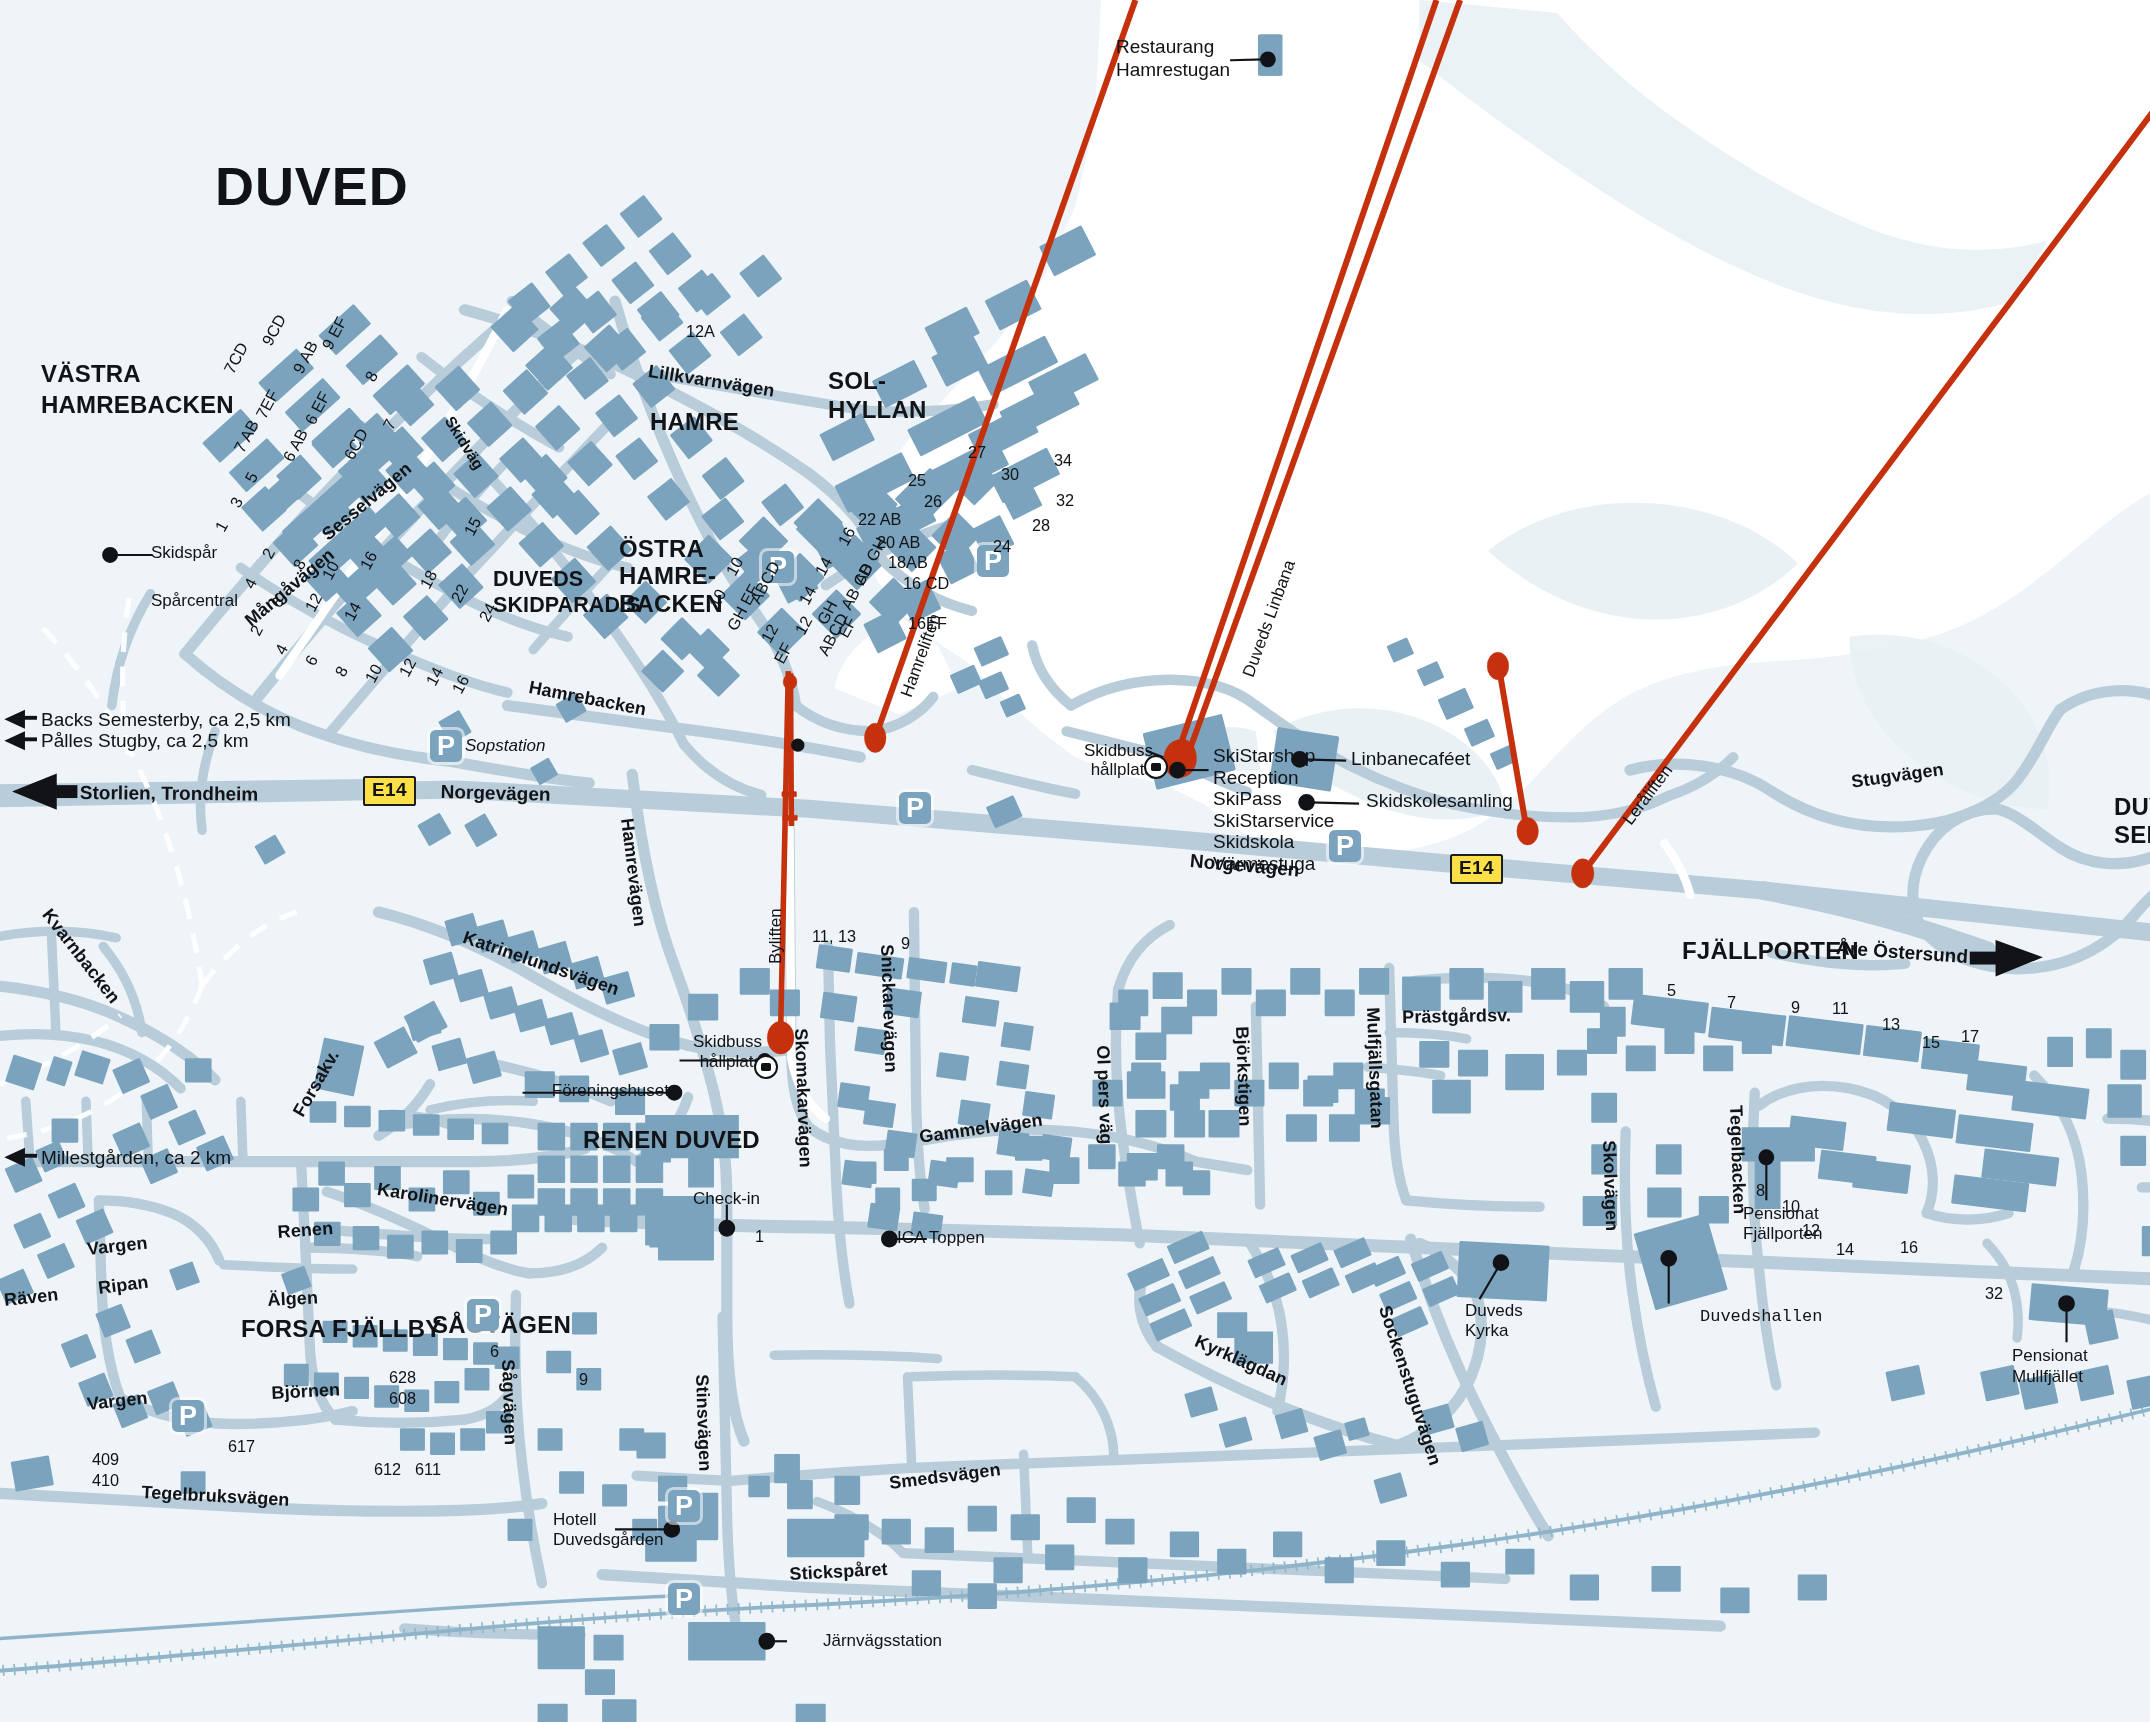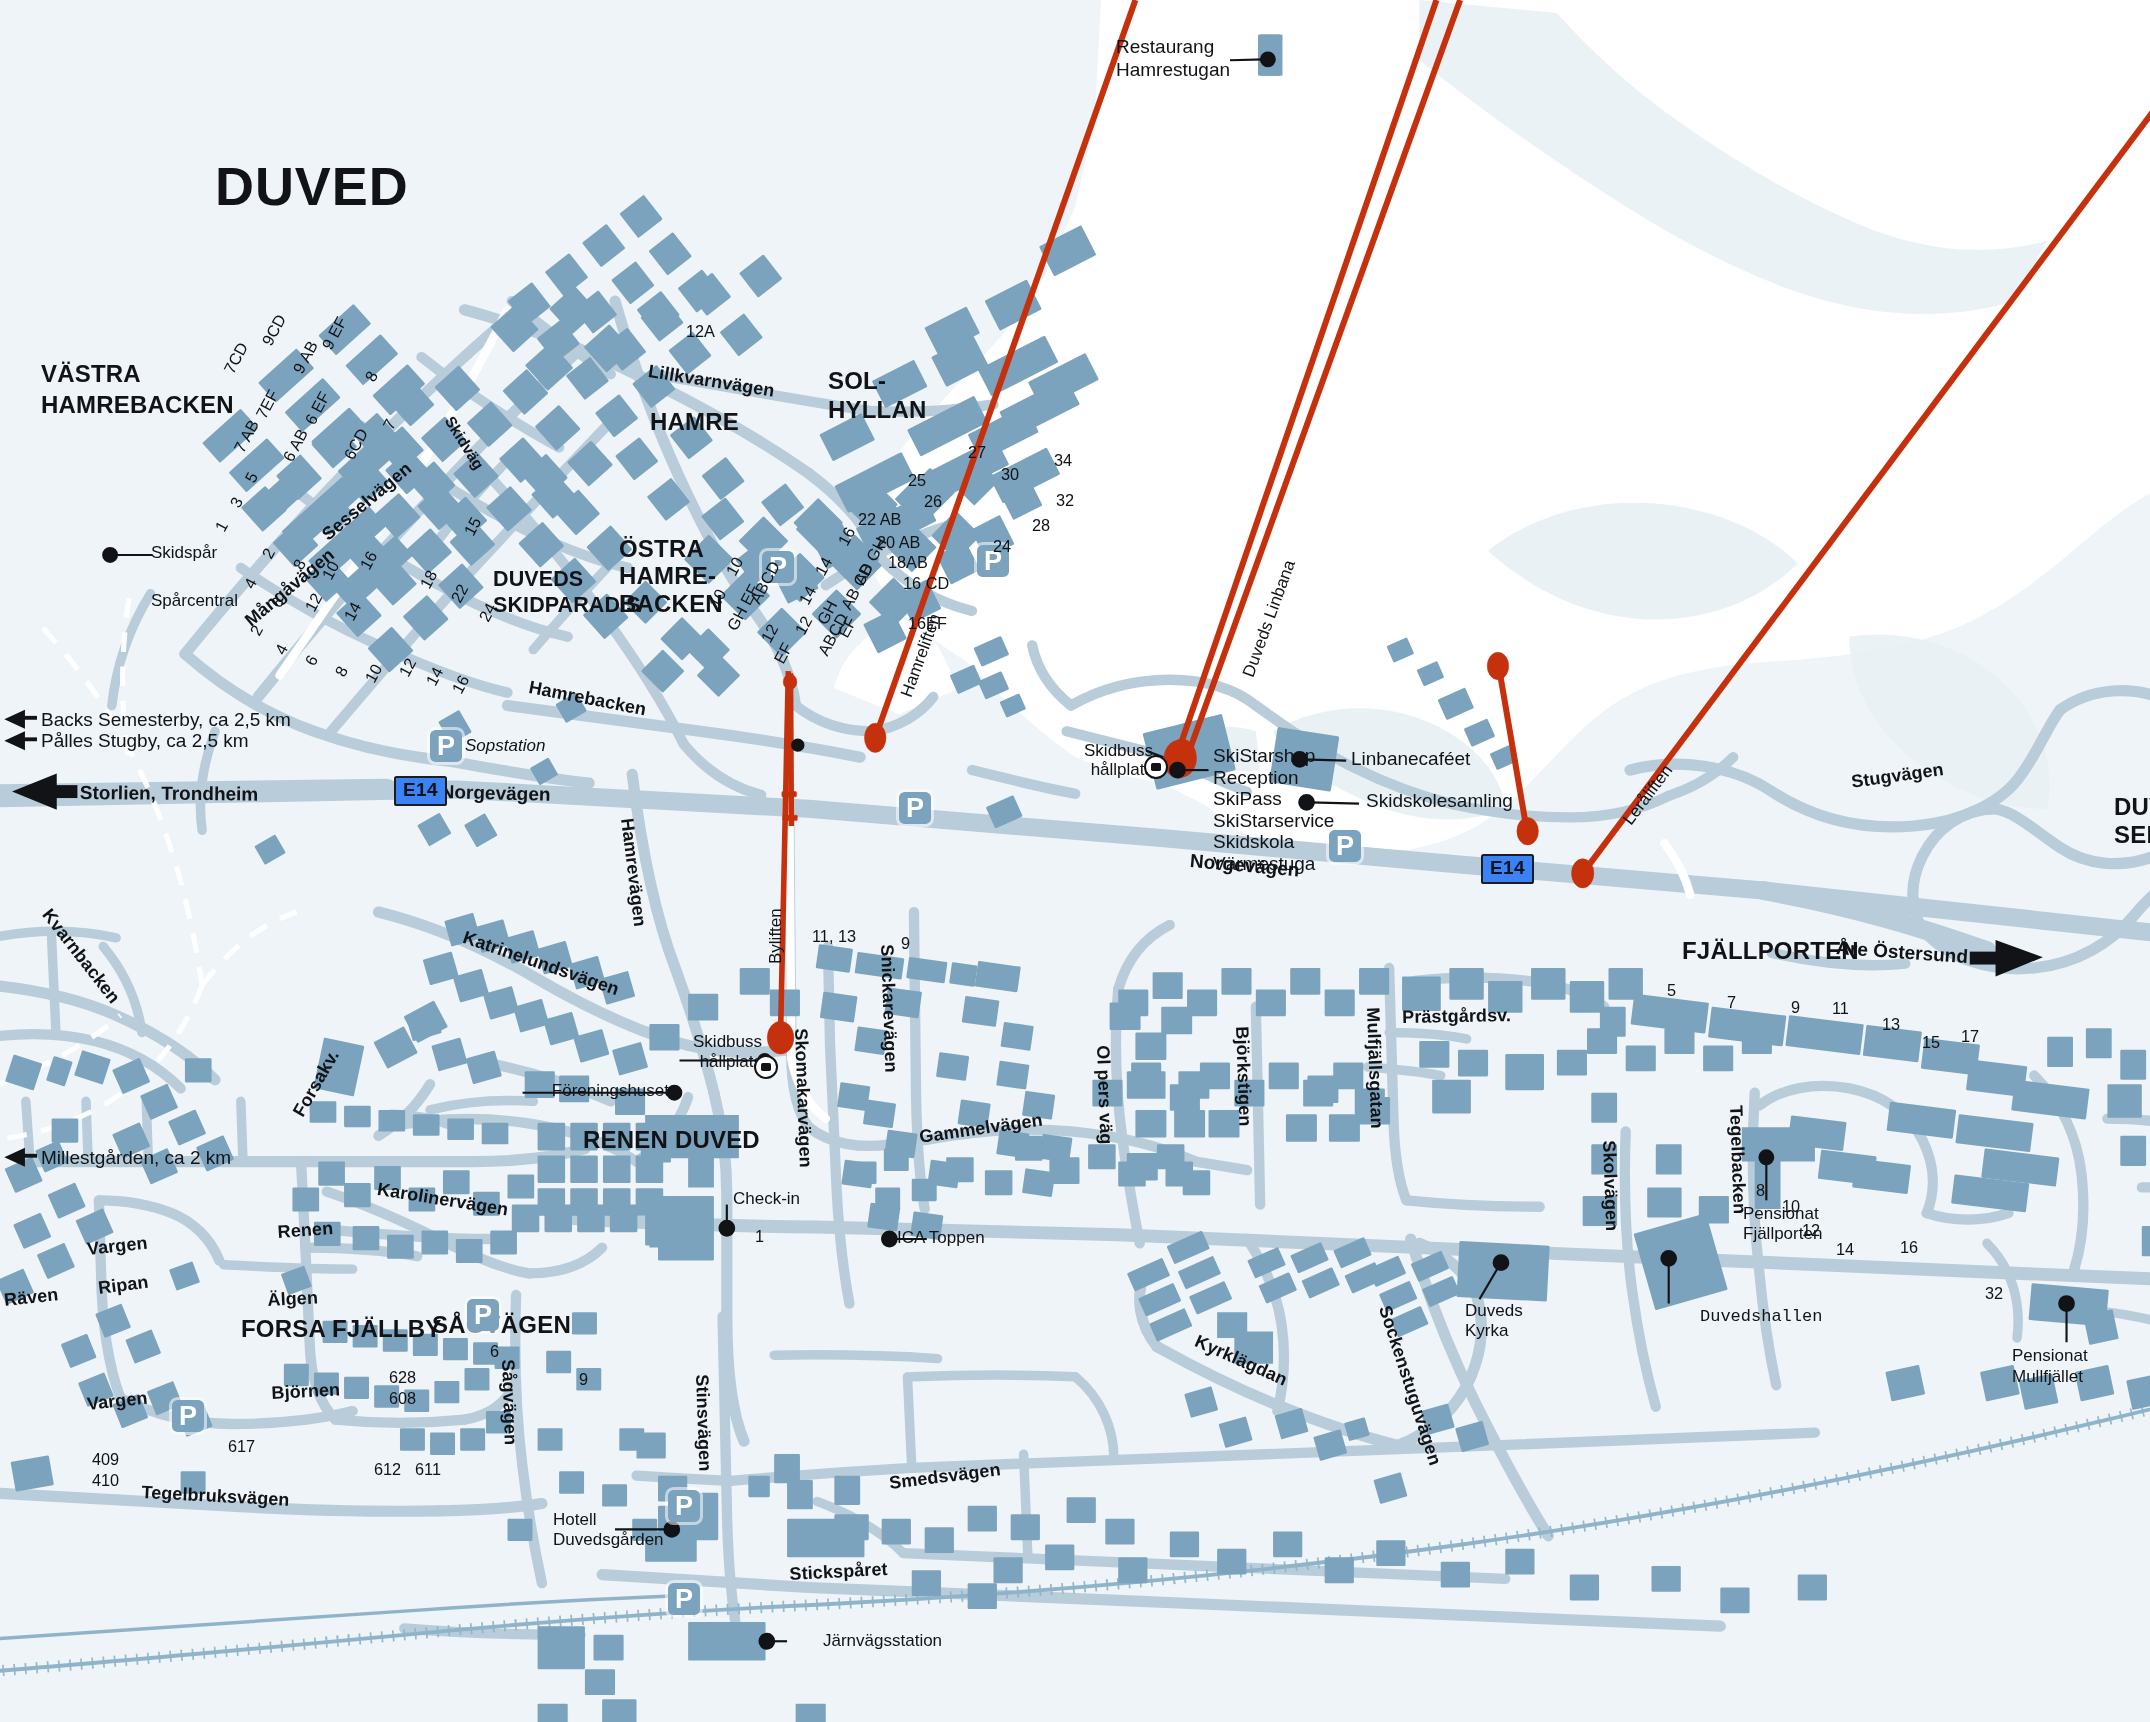--- a/index.html
+++ b/index.html
@@ -28,22 +28,22 @@
   
   .p-sign{
     position:absolute;width:32px;height:32px;border-radius:5.6px;
     background:#7ba3bd;color:#ffffff;font-size:27px;font-weight:700;
     display:flex;align-items:center;justify-content:center;
     box-shadow:0 0 0 3px rgba(255,255,255,.55);
     font-family:"Liberation Sans",sans-serif;line-height:1;
   }
   
   .shield{
-    position:absolute;background:#3b82f6;border:2.2px solid #1b1d20;border-radius:2.6px;
-    color:#111316;font-size:19px;font-weight:700;padding:1.3px 6.9px 3px 6.9px;letter-spacing:0.4px;margin-left:31px;
+    position:absolute;background:#fde047;border:2.2px solid #1b1d20;border-radius:2.6px;
+    color:#111316;font-size:19px;font-weight:700;padding:1.3px 6.9px 3px 6.9px;letter-spacing:0.4px;
   }
   
   .bus-ico{
     position:absolute;width:20px;height:20px;border-radius:50%;
     background:#ffffff;border:2.6px solid #111316;
     display:flex;align-items:center;justify-content:center;
   }
   .bus-ico span{display:block;width:10.3px;height:8.6px;background:#111316;border-radius:1.7px;}
   .ctr{transform-origin:0 0;}
 </style>
@@ -984,21 +984,21 @@
   <div class="lbl poi" style="left:1213px;top:768px;">Reception</div>
   <div class="lbl poi" style="left:1213px;top:789px;">SkiPass</div>
   <div class="lbl poi" style="left:1213px;top:811px;">SkiStarservice</div>
   <div class="lbl poi" style="left:1213px;top:832px;">Skidskola</div>
   <div class="lbl poi" style="left:1213px;top:854px;">Värmestuga</div>
 
   <div class="lbl poi" style="left:1351px;top:749px;">Linbanecaféet</div>
   <div class="lbl poi" style="left:1366px;top:791px;">Skidskolesamling</div>
 
   <div class="lbl poi-sm" style="left:518px;top:1081px;text-align:right;width:151px;">Föreningshuset</div>
-  <div class="lbl poi-sm" style="left:693px;top:1189px;margin-left:40px;">Check-in</div>
+  <div class="lbl poi-sm" style="left:693px;top:1189px;">Check-in</div>
   <div class="lbl poi-sm" style="left:897px;top:1228px;">ICA Toppen</div>
 
   <div class="lbl poi-sm" style="left:1465px;top:1301px;">Duveds</div>
   <div class="lbl poi-sm" style="left:1465px;top:1321px;">Kyrka</div>
   <div class="lbl poi-sm" style="left:1700px;top:1307px;font-family:Liberation Mono, monospace;">Duvedshallen</div>
   <div class="lbl poi-sm" style="left:1743px;top:1204px;">Pensionat</div>
   <div class="lbl poi-sm" style="left:1743px;top:1224px;">Fjällporten</div>
   <div class="lbl poi-sm" style="left:2012px;top:1346px;">Pensionat</div>
   <div class="lbl poi-sm" style="left:2012px;top:1367px;">Mullfjället</div>
 

